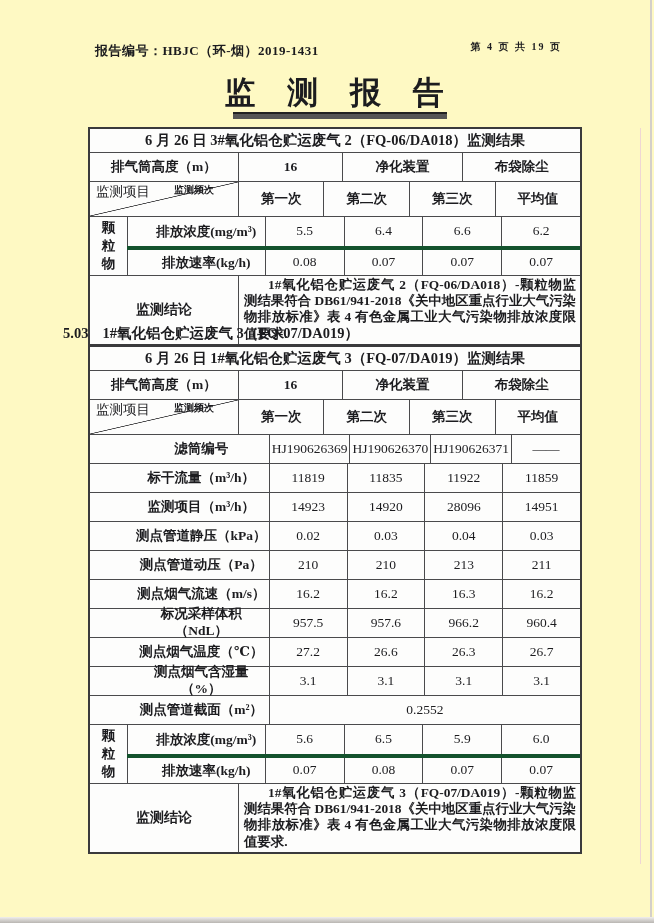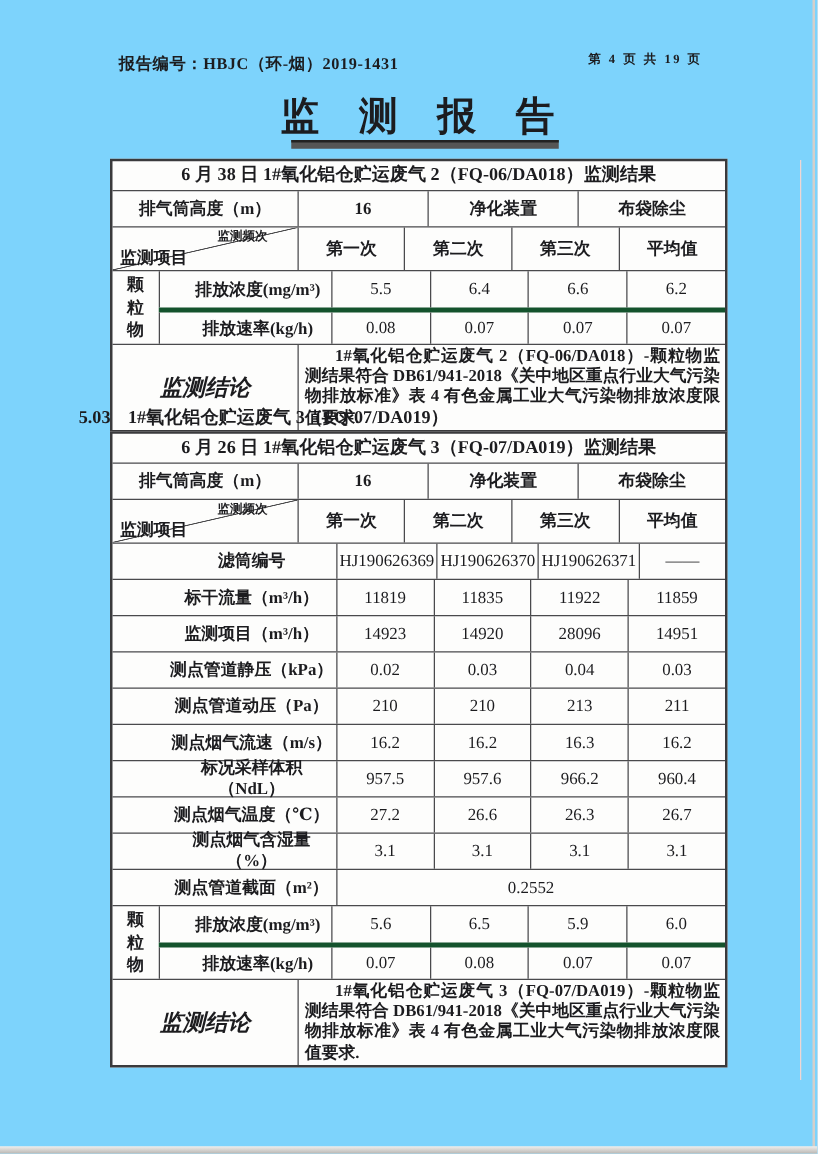--- a/index.html
+++ b/index.html
@@ -1,20 +1,20 @@
 <!DOCTYPE html>
 <html lang="zh"><head>
 <meta charset="utf-8">
 <style>
   html,body{margin:0;padding:0;background:#e8e8e8;}
   .page{
     position:relative;
     width:654px;height:923px;
     margin:0 auto;
-    background:#7dd3fc;
+    background:#fef9c3;
     overflow:hidden;
     font-family:"Liberation Serif","DejaVu Serif",serif;
     color:#1c1c1f;
   }
   
   .edge-right{position:absolute;top:0;right:2px;width:2px;height:100%;background:#d4cfca;}
   .edge-bottom{position:absolute;left:0;bottom:0;width:100%;height:6px;background:linear-gradient(to bottom,#f0efed,#b9b6b2);}
   .margin-line{position:absolute;top:128px;left:640px;width:1px;height:736px;background:#efd6d4;}
 
   
@@ -51,57 +51,57 @@
   .s4{width:24%;}
   .head-row{height:35px;}
   .c-label{width:30.2%;}
   .c-data{flex:1;}
   .data-row{height:29px;padding-left:44px;}
 
   
   .diagonal{position:relative;display:block;padding:0;
     background:linear-gradient(to bottom right,transparent calc(50% - .7px),#4a4a4c calc(50% - .2px),#4a4a4c calc(50% + .2px),transparent calc(50% + .7px));}
   .diagonal .freq{position:absolute;top:2px;right:24px;font-size:10px;font-weight:bold;}
-  .diagonal .item{position:absolute;bottom:1px;left:6px;font-size:13.5px;font-weight:bold;}
+  .diagonal .item{position:absolute;bottom:15px;left:6px;font-size:13.5px;font-weight:normal;}
 
   
   .pm-group{display:flex;border-top:1px solid #4a4a4c;}
   .c-pm{width:7.5%;display:flex;align-items:center;justify-content:center;box-sizing:border-box;}
   .c-pm span{display:block;width:1em;word-break:break-all;font-weight:bold;font-size:13.5px;line-height:1.35;text-align:left;}
   .pm-right{flex:1;display:flex;flex-direction:column;}
   .pm-row{display:flex;height:29px;box-sizing:border-box;}
   .pm-row + .pm-row{border-top:4px solid #14532d;}
   .c-pmlabel{width:30.44%;display:flex;align-items:center;justify-content:center;
     border-left:1px solid #4a4a4c;box-sizing:border-box;font-weight:bold;font-size:13.5px;padding-left:20px;}
 
   
   .concl-row{display:flex;border-top:1px solid #4a4a4c;}
   .concl-label{width:30.2%;display:flex;align-items:center;justify-content:center;
-    font-weight:bold;font-size:18px;box-sizing:border-box;font-style:italic;}
+    font-weight:bold;font-size:14px;box-sizing:border-box;}
   .concl-text{flex:1;border-left:1px solid #4a4a4c;box-sizing:border-box;
     font-size:13.4px;font-weight:bold;line-height:16.2px;text-align:justify;
     padding:1px 4px 2px 5px;text-indent:1.8em;display:block;}
 </style>
 </head>
 <body>
 
 <div class="page">
   <div class="edge-right"></div>
   <div class="edge-bottom"></div>
   <div class="margin-line"></div>
 
   <div class="hdr-left">报告编号：HBJC（环-烟）2019-1431</div>
   <div class="hdr-right">第 4 页 共 19 页</div>
 
   <div class="doc-title">监 测 报 告</div>
   <div class="title-bar"></div>
 
   <div class="tbl tbl1">
     <div class="t-row title-row">
-      <div class="cell full">6 月 38 日 1#氧化铝仓贮运废气 2（FQ-06/DA018）监测结果</div>
+      <div class="cell full">6 月 26 日 3#氧化铝仓贮运废气 2（FQ-06/DA018）监测结果</div>
     </div>
     <div class="t-row stack-row">
       <div class="cell s1">排气筒高度（m）</div>
       <div class="cell s2">16</div>
       <div class="cell s3">净化装置</div>
       <div class="cell s4">布袋除尘</div>
     </div>
     <div class="t-row head-row">
       <div class="cell c-label diagonal">
         <span class="freq">监测频次</span>

